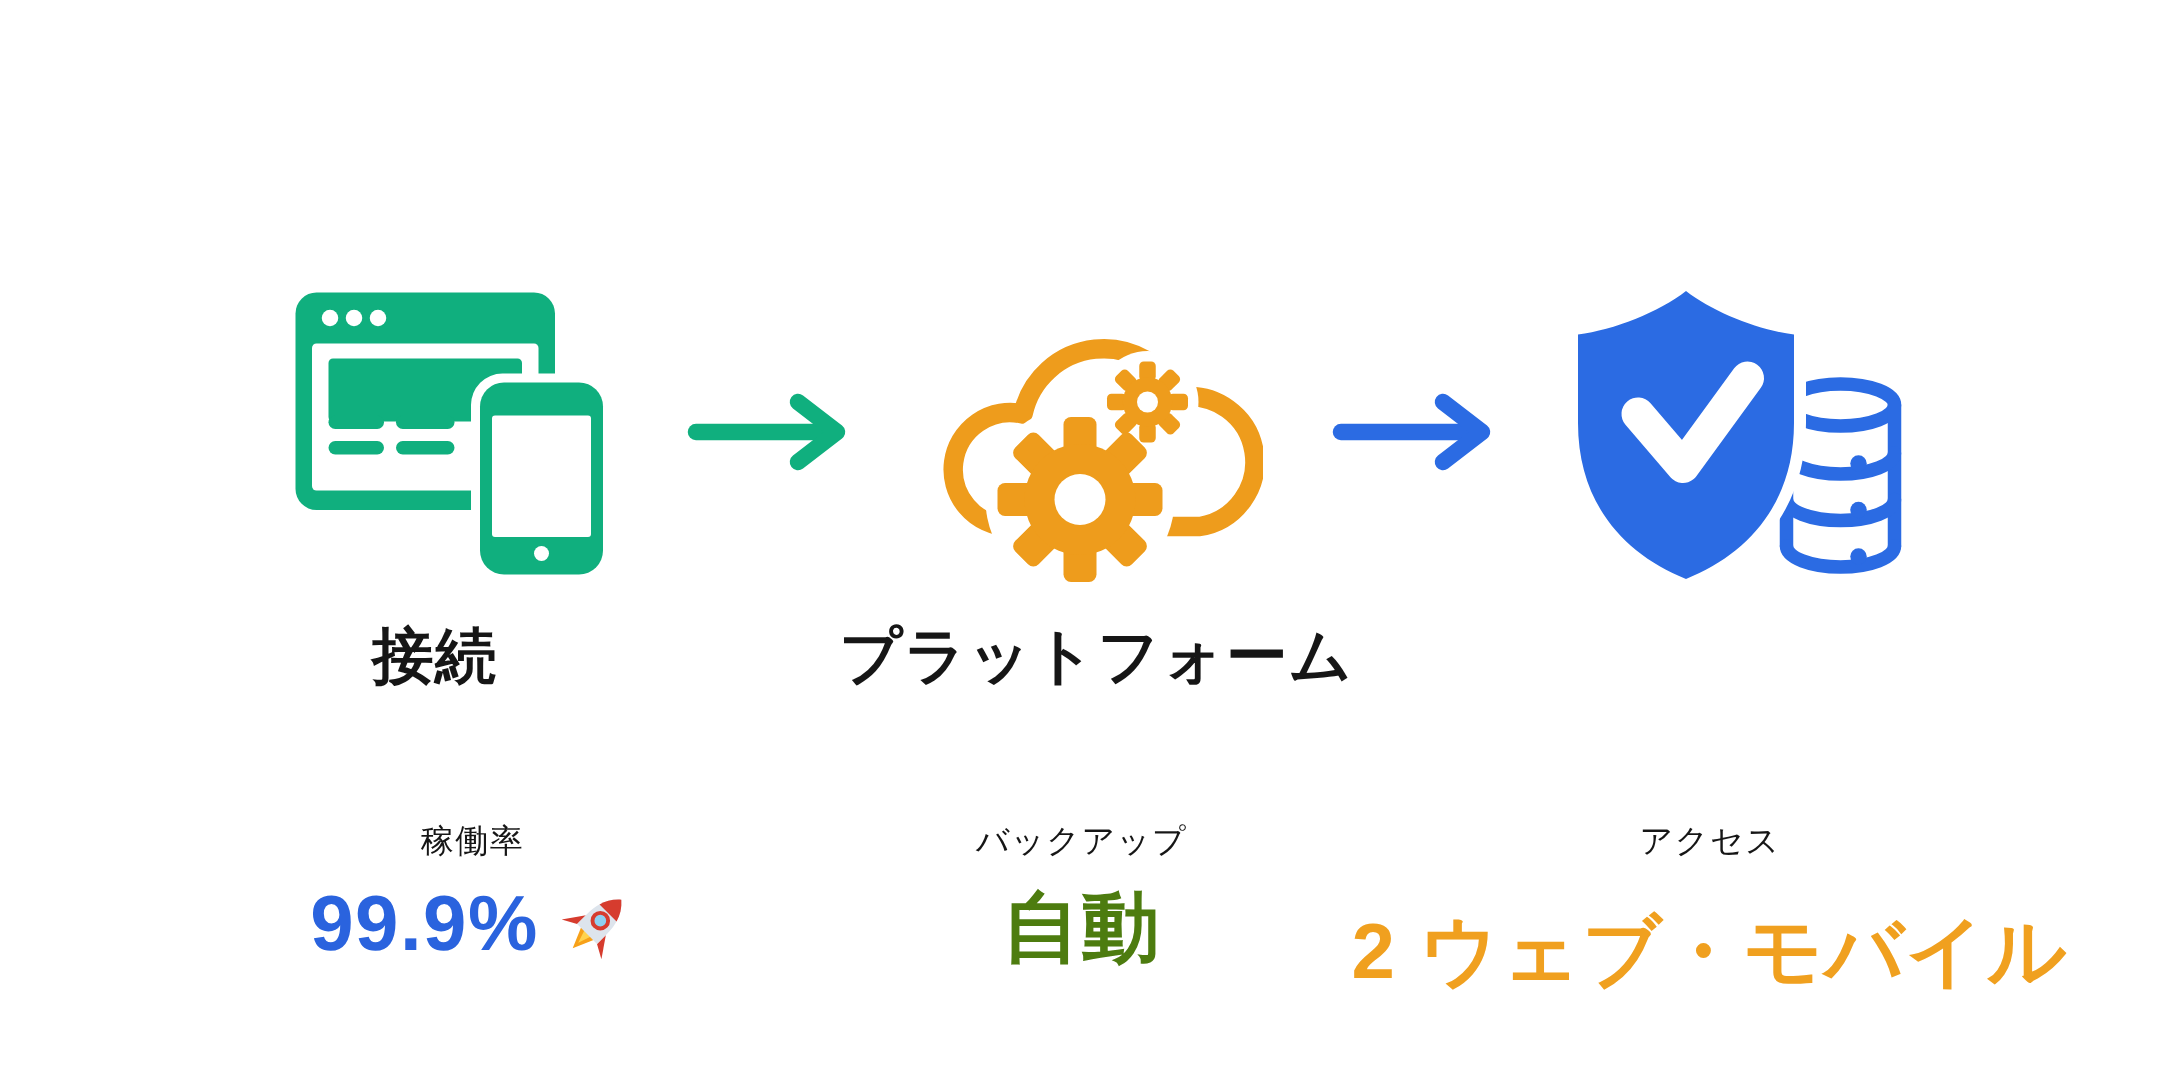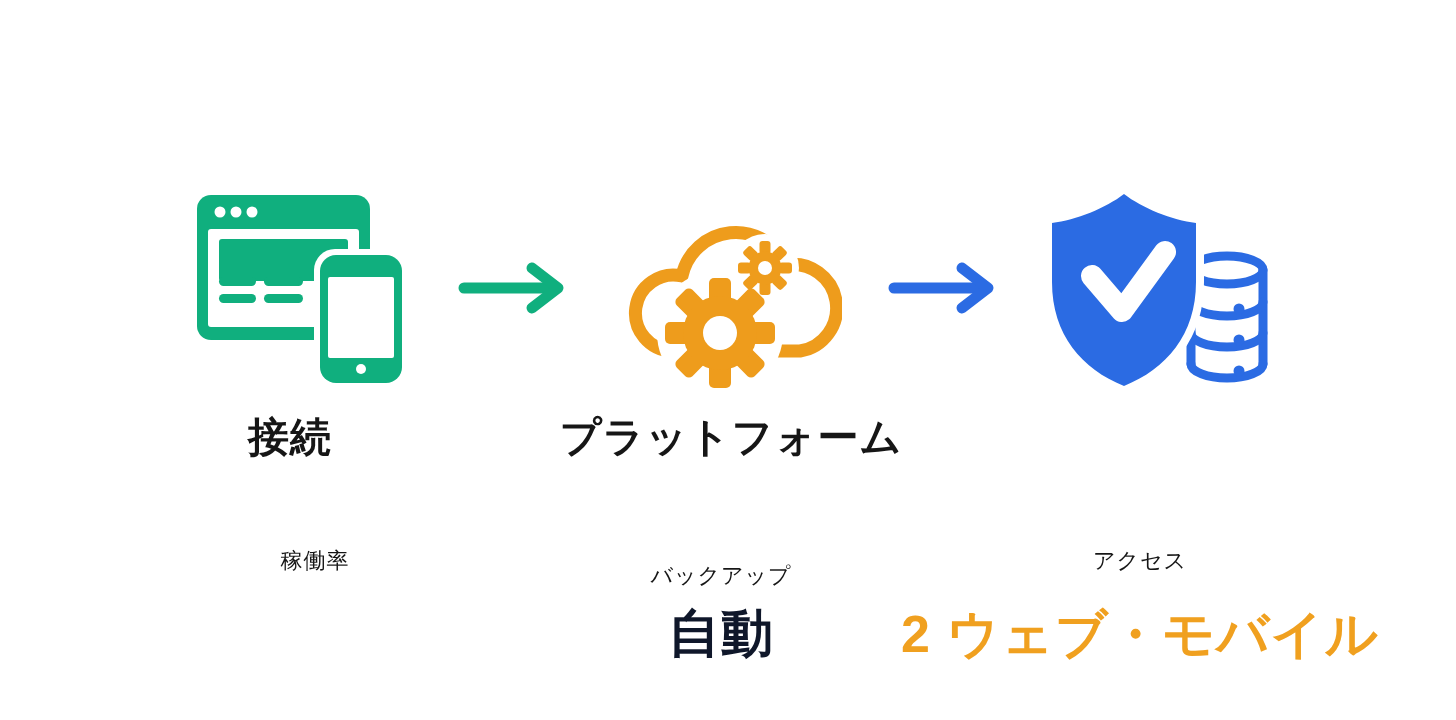--- a/index.html
+++ b/index.html
@@ -3,21 +3,21 @@
 <meta charset="utf-8">
 <style>
   html,body{margin:0;padding:0;background:#fff;}
   .stage{position:relative;width:1456px;height:720px;background:#ffffff;overflow:hidden;
          font-family:"Liberation Sans","DejaVu Sans",sans-serif;}
   .abs{position:absolute;}
   .step-label{font-size:41px;font-weight:700;color:#161616;text-align:center;letter-spacing:1px;}
   .stat-label{font-size:22px;font-weight:500;color:#161616;text-align:center;letter-spacing:1px;}
   .stat-value{font-size:52px;font-weight:700;text-align:center;letter-spacing:1px;white-space:nowrap;}
   .stat-value.blue{color:#2A63DE;}
-  .stat-value.green{color:#0f172a;}
+  .stat-value.green{color:#4d7c0f;}
   .stat-value.orange{color:#F0A01F;}
   .value-line{display:flex;align-items:center;justify-content:center;gap:14px;}
   svg{display:block;}
 </style>
 </head>
 <body>
 
 <div class="stage">
 
   <div class="abs" style="left:195px;top:193px;width:212px;height:200px;">
@@ -102,23 +102,39 @@
       <path d="M78,4 C60,18 30,30 6,33 L6,92 C6,145 36,179 78,196 C120,179 150,145 150,92 L150,33 C126,30 96,18 78,4 Z" fill="#2B6BE3"></path>
       <path d="M46,86 L76,121 L119,62" fill="none" stroke="#fff" stroke-width="22" stroke-linecap="round" stroke-linejoin="round"></path>
     </svg>
   </div>
 
   <div class="abs step-label" style="left:140px;top:410px;width:300px;">接続</div>
   <div class="abs step-label" style="left:531px;top:410px;width:400px;">プラットフォーム</div>
 
   <div class="abs" style="left:165px;top:546px;width:300px;">
     <div class="stat-label">稼働率</div>
+    <div class="value-line" style="margin-top:10px;">
+      <span class="stat-value blue">99.9%</span>
+      <span>
+        <svg width="50" height="50" viewBox="0 0 48 48">
+          <g transform="rotate(45 24 24)">
+            <polygon points="18,32 30,32 24,46" fill="#F7A119"></polygon>
+            <polygon points="21,32 27,32 24,41" fill="#FFD34D"></polygon>
+            <path d="M15,25 L6,38 L15,33 Z" fill="#D63C2E"></path>
+            <path d="M33,25 L42,38 L33,33 Z" fill="#D63C2E"></path>
+            <path d="M24,2 C17,8 15,16 15,24 L15,33 L33,33 L33,24 C33,16 31,8 24,2 Z" fill="#DDE4EC"></path>
+            <path d="M24,2 C20,5.5 17.5,9.5 16.3,14 L31.7,14 C30.5,9.5 28,5.5 24,2 Z" fill="#D63C2E"></path>
+            <circle cx="24" cy="21" r="5" fill="#8FD0F0" stroke="#D63C2E" stroke-width="2.5"></circle>
+          </g>
+        </svg>
+      </span>
+    </div>
   </div>
 
-  <div class="abs" style="left:571px;top:561px;width:300px;">
+  <div class="abs" style="left:571px;top:546px;width:300px;">
     <div class="stat-label">バックアップ</div>
     <div class="stat-value green" style="margin-top:8px;">自動</div>
   </div>
 
   <div class="abs" style="left:900px;top:546px;width:480px;">
     <div class="stat-label">アクセス</div>
     <div class="stat-value orange" style="margin-top:24px;">2 ウェブ・モバイル</div>
   </div>
 
 </div>

